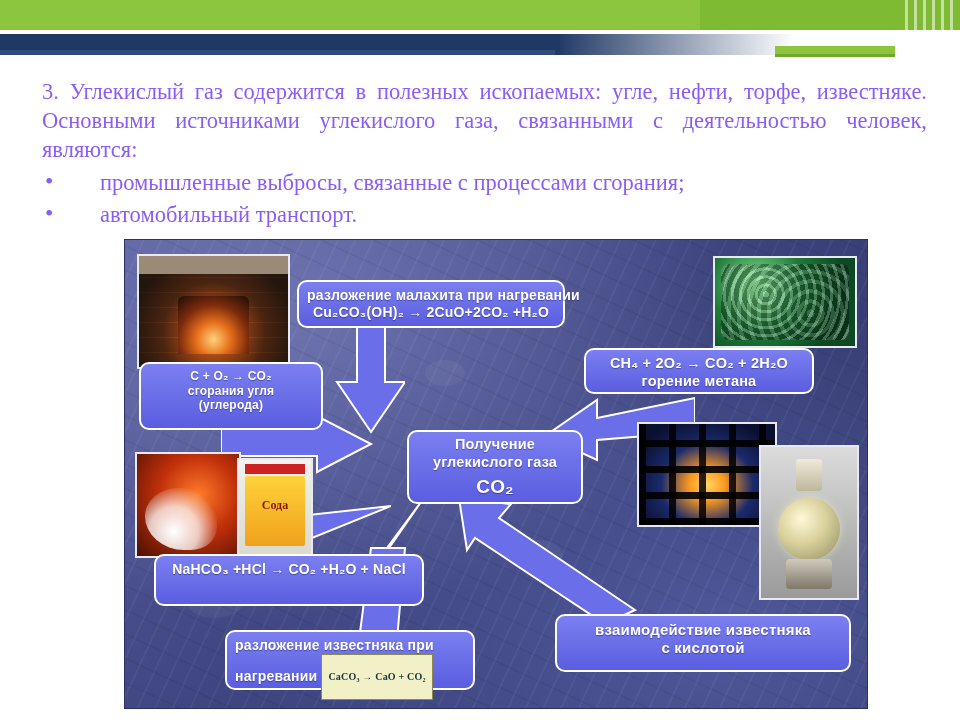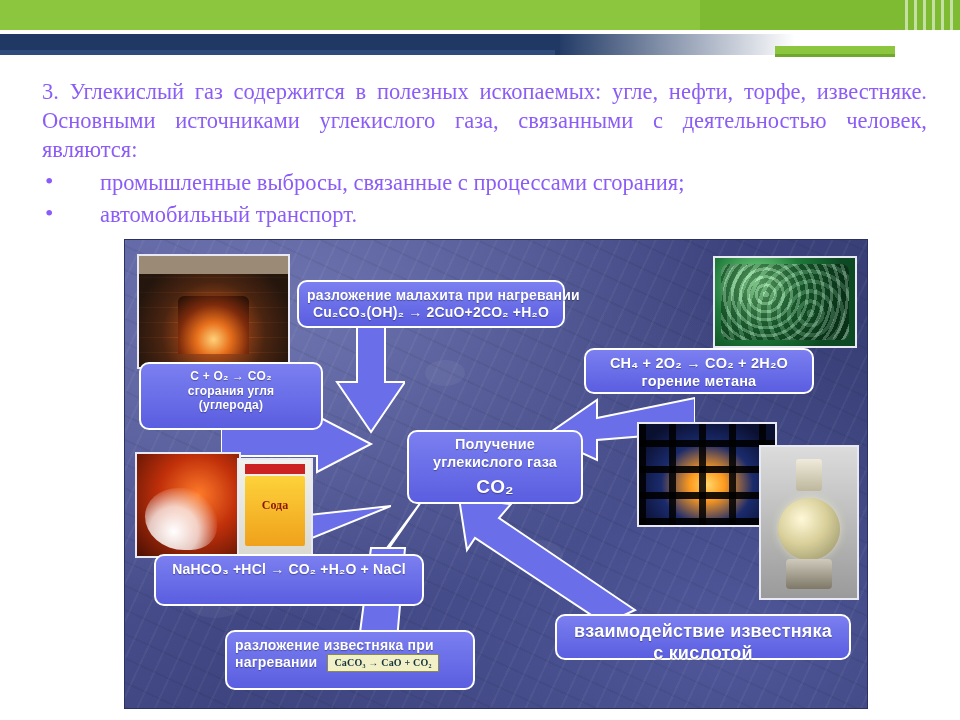--- a/index.html
+++ b/index.html
@@ -297,33 +297,32 @@
     left: 29px; top: 314px; width: 270px; height: 52px;
     font-size: 14px;
   }
   .c-limestone-heat {
     left: 100px; top: 390px; width: 250px; height: 60px;
     font-size: 14px;
     text-align: left;
   }
   .c-limestone-heat .imgeq {
     display: inline-block;
-    margin-left: 6px;
-    padding: 2px 6px;
+    padding: 16px 6px;
     background: #f2f0c6;
     border: 1px solid #8a8a4a;
     color: #14323f;
     font-size: 10px;
     text-shadow: none;
     font-family: "Liberation Serif", serif;
     vertical-align: middle;
   }
   .c-limestone-acid {
-    left: 430px; top: 374px; width: 296px; height: 46px;
-    font-size: 18px;
+    left: 430px; top: 374px; width: 296px; height: 58px;
+    font-size: 15px;
   }
 
   .arrow { position: absolute; }
   .arrow svg { display: block; }
 </style>
 </head>
 <body>
 
 <div class="hdr">
   <div class="hdr-green"></div>

